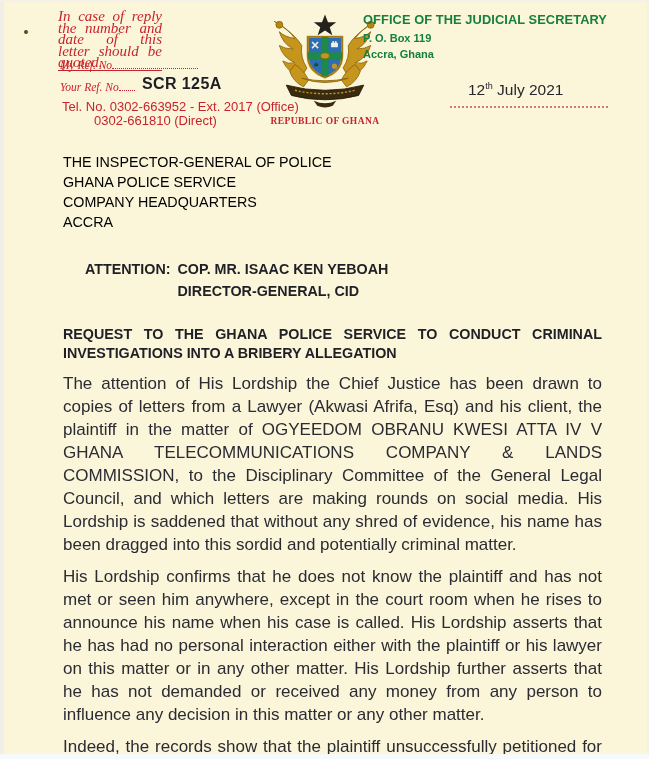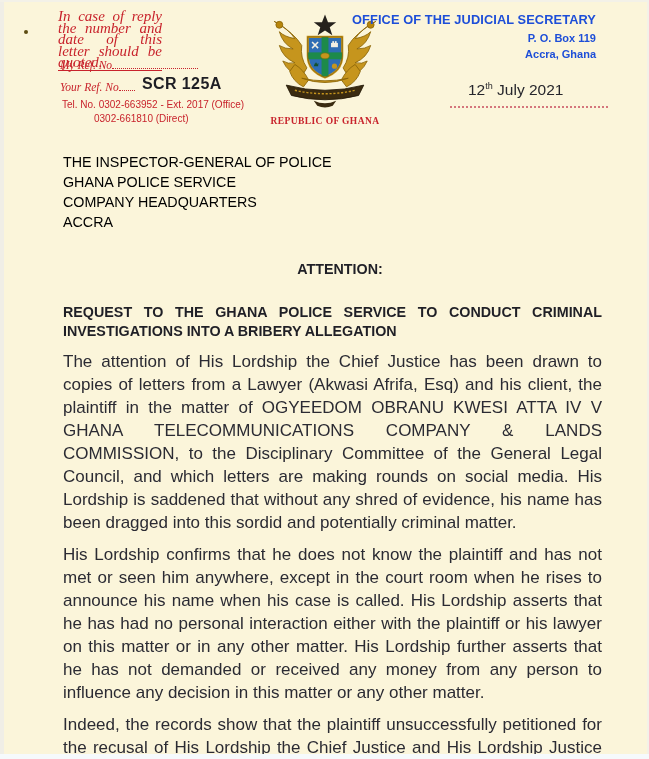--- a/index.html
+++ b/index.html
@@ -29,42 +29,42 @@
   .my-ref{left:60px;top:58px;}
   .your-ref{left:60px;top:80px;}
   .leader{display:inline-block;border-bottom:1.6px dotted #c8232c;vertical-align:baseline;height:10px;}
   .leader-long{width:86px;}
   .leader-short{width:16px;}
   .scr{
     position:absolute;left:122px;top:75px;color:#1e1e24;
     font-family:"Liberation Sans",sans-serif;font-style:normal;
     font-size:16px;font-weight:600;letter-spacing:.4px;margin-left:20px;
   }
-  .tel{position:absolute;color:#c8232c;font-size:10px;white-space:nowrap;}
+  .tel{position:absolute;color:#c8232c;font-size:13px;white-space:nowrap;}
   .tel1{left:62px;top:99px;}
   .tel2{left:94px;top:113px;text-align:right;}
 
   .crest{position:absolute;left:269px;top:12px;width:112px;text-align:center;}
   .crest-caption{
     margin-top:2px;font-family:"Liberation Serif",serif;font-weight:bold;
     font-size:9.5px;letter-spacing:.4px;color:#c8232c;white-space:nowrap;
   }
 
-  .office-block{position:absolute;right:53px;top:12px;text-align:right;color:#1d4ed8;}
+  .office-block{position:absolute;right:42px;top:12px;color:#15803d;}
   .office-title{font-weight:bold;font-size:12.8px;letter-spacing:.1px;}
   .office-line{font-size:11px;font-weight:700;margin-top:4.5px;}
 
   .date-line{position:absolute;left:468px;top:81px;font-size:15.5px;color:#26262c;}
   .date-line sup{font-size:9px;vertical-align:6px;}
   .date-dots{position:absolute;left:450px;top:103px;width:158px;height:3px;border-bottom:2px dotted #d4767c;}
 
   
   .letter{position:absolute;left:63px;top:152px;width:539px;}
   .recipient div{font-size:14.3px;line-height:20px;color:#000000;}
-  .attention{display:flex;margin-top:26px;margin-left:22px;font-weight:bold;font-size:14.3px;line-height:22px;color:#1f1f26;justify-content:center;}
+  .attention{display:flex;margin-top:26px;margin-left:22px;font-weight:bold;font-size:14.3px;line-height:22px;color:#1f1f26;}
   .attention .att-label{margin-right:7px;white-space:nowrap;}
   .subject{margin-top:23px;font-weight:bold;font-size:14.3px;line-height:19px;text-align:justify;color:#1f1f26;}
   .bodytext{margin-top:9px;}
   .bodytext p{margin:0 0 9px 0;font-size:17px;line-height:23px;text-align:justify;color:#2b2b33;}
 </style>
 </head>
 <body>
 
 <div class="edge edge-left"></div>
 <div class="edge edge-top"></div>
@@ -142,20 +142,24 @@
 
   <div class="recipient">
     <div>THE INSPECTOR-GENERAL OF POLICE</div>
     <div>GHANA POLICE SERVICE</div>
     <div>COMPANY HEADQUARTERS</div>
     <div>ACCRA</div>
   </div>
 
   <div class="attention">
     <span class="att-label">ATTENTION:</span>
+    <span class="att-body">
+      <div>COP. MR. ISAAC KEN YEBOAH</div>
+      <div>DIRECTOR-GENERAL, CID</div>
+    </span>
   </div>
 
   <div class="subject">REQUEST TO THE GHANA POLICE SERVICE TO CONDUCT CRIMINAL INVESTIGATIONS INTO A BRIBERY ALLEGATION</div>
 
   <div class="bodytext">
     <p>The attention of His Lordship the Chief Justice has been drawn to copies of letters from a Lawyer (Akwasi Afrifa, Esq) and his client, the plaintiff in the matter of OGYEEDOM OBRANU KWESI ATTA IV V GHANA TELECOMMUNICATIONS COMPANY &amp; LANDS COMMISSION, to the Disciplinary Committee of the General Legal Council, and which letters are making rounds on social media. His Lordship is saddened that without any shred of evidence, his name has been dragged into this sordid and potentially criminal matter.</p>
     <p>His Lordship confirms that he does not know the plaintiff and has not met or seen him anywhere, except in the court room when he rises to announce his name when his case is called. His Lordship asserts that he has had no personal interaction either with the plaintiff or his lawyer on this matter or in any other matter. His Lordship further asserts that he has not demanded or received any money from any person to influence any decision in this matter or any other matter.</p>
     <p>Indeed, the records show that the plaintiff unsuccessfully petitioned for the recusal of His Lordship the Chief Justice and His Lordship Justice Victor Jones Mawulom Dotse from the matter, on a claim that they were prejudiced against him.</p>
   </div>
 

